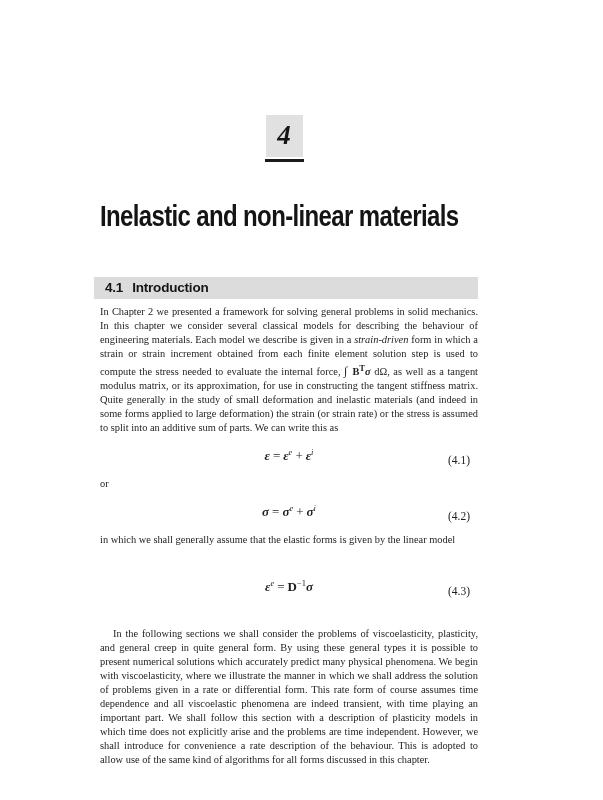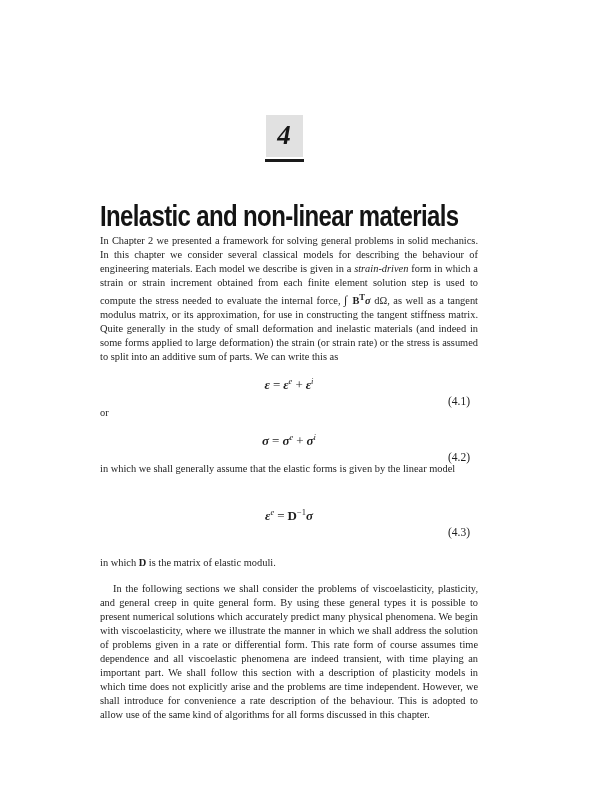--- a/index.html
+++ b/index.html
@@ -98,21 +98,21 @@
   }
   .eq-row .math{white-space:nowrap;text-align:center;}
   .math sup{
     font-size:8.5px;
     vertical-align:super;
     line-height:0;
   }
   .math .op{padding:0 3px;}
   .eq-num{
     position:absolute;
-    right:8px;top:16px;
+    right:8px;top:4px;
     font-size:11.5px;
     line-height:16px;
     color:#1d1d1d;
   }
   .inline-math{white-space:nowrap;}
   .inline-math .int{font-size:12px;padding-right:1px;}
 </style>
 </head>
 <body>
 
@@ -121,20 +121,24 @@
 
     <div class="badge-wrap">
       <div class="badge">
         <span class="num">4</span>
       </div>
       <div class="badge-rule"></div>
     </div>
 
     <div class="chapter-title">Inelastic and non-linear materials</div>
 
+    <div class="section-banner">
+      <span class="sec-num">4.1</span>
+      <span>Introduction</span>
+    </div>
 
     <p class="body-p p1"><span>In Chapter 2 we presented a framework for solving general problems in solid mechanics. In this chapter we consider several classical models for describing the behaviour of engineering materials. Each model we describe is given in a </span><span class="em">strain-driven</span><span> form in which a strain or strain increment obtained from each finite element solution step is used to compute the stress needed to evaluate the internal force, </span><span class="inline-math"><span class="int">∫ </span><span class="bu">B</span><sup class="bu">T</sup><span class="bi">σ</span><span> dΩ</span></span><span>, as well as a tangent modulus matrix, or its approximation, for use in constructing the tangent stiffness matrix. Quite generally in the study of small deformation and inelastic materials (and indeed in some forms applied to large deformation) the strain (or strain rate) or the stress is assumed to split into an additive sum of parts. We can write this as</span></p>
 
     <div class="eq-row">
       <span class="math"><span class="bi">ε</span><span class="op">=</span><span class="bi">ε</span><sup class="it">e</sup><span class="op">+</span><span class="bi">ε</span><sup class="it">i</sup></span>
       <span class="eq-num">(4.1)</span>
     </div>
 
     <p class="body-p single-line">or</p>
 
@@ -143,18 +147,17 @@
       <span class="eq-num">(4.2)</span>
     </div>
 
     <p class="body-p single-line">in which we shall generally assume that the elastic forms is given by the linear model</p>
 
     <div class="eq-row" style="margin:32px 0;">
       <span class="math"><span class="bi">ε</span><sup class="it">e</sup><span class="op">=</span><span class="bu">D</span><sup>−1</sup><span class="bi">σ</span></span>
       <span class="eq-num">(4.3)</span>
     </div>
 
-    <p class="body-p single-line"><span>in which </span><span class="bu">D</span><span> is the matrix of elastic moduli.</span></p>
 
     <p class="body-p p2">In the following sections we shall consider the problems of viscoelasticity, plasticity, and general creep in quite general form. By using these general types it is possible to present numerical solutions which accurately predict many physical phenomena. We begin with viscoelasticity, where we illustrate the manner in which we shall address the solution of problems given in a rate or differential form. This rate form of course assumes time dependence and all viscoelastic phenomena are indeed transient, with time playing an important part. We shall follow this section with a description of plasticity models in which time does not explicitly arise and the problems are time independent. However, we shall introduce for convenience a rate description of the behaviour. This is adopted to allow use of the same kind of algorithms for all forms discussed in this chapter.</p>
 
   </div>
 </div>
 
 </body></html>

